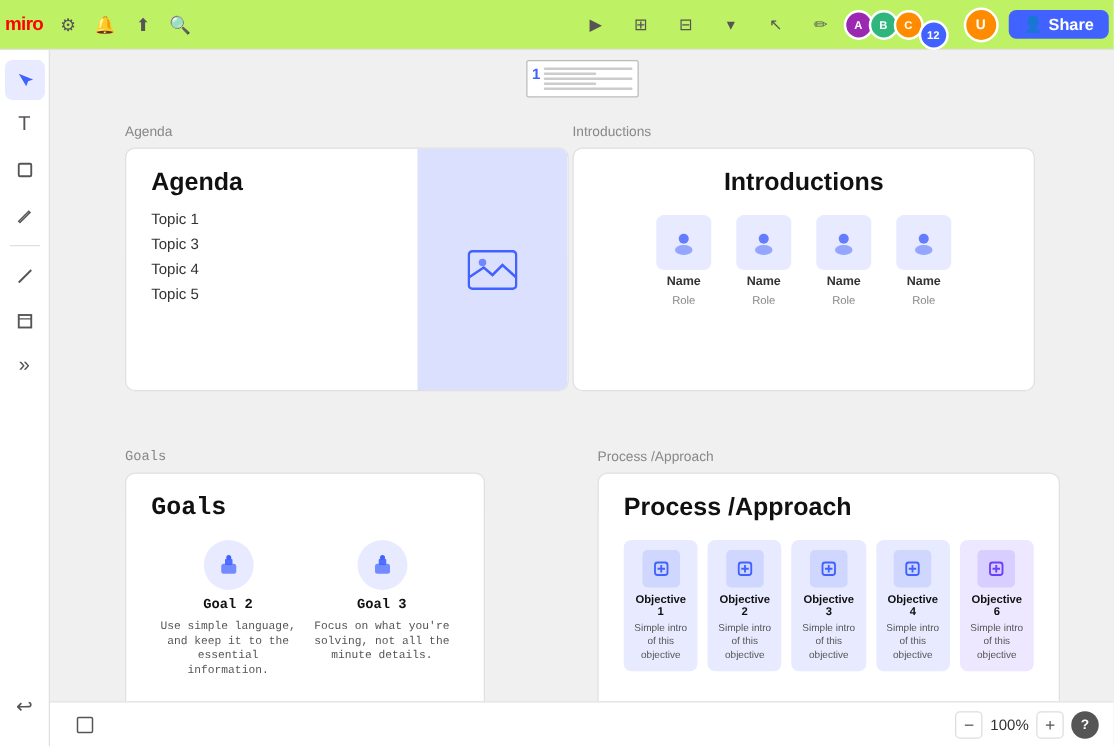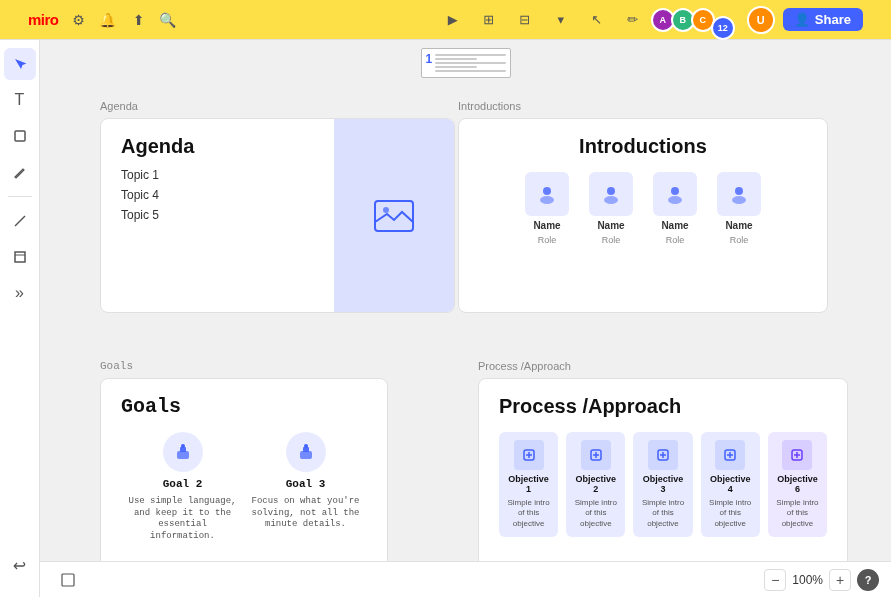--- a/index.html
+++ b/index.html
@@ -10,24 +10,24 @@
       height: 597px;
       overflow: hidden;
       position: relative;
     }
 
     
     .topbar {
       position: absolute;
       top: 0; left: 0; right: 0;
       height: 40px;
-      background: #fde047;
-      display: flex;
-      align-items: center;
-      padding: 0 28px;
+      background: #bef264;
+      display: flex;
+      align-items: center;
+      padding: 0 4px;
       border-bottom: 1px solid #e0e0e0;
       z-index: 10;
     }
     .topbar-left {
       display: flex;
       align-items: center;
       gap: 10px;
     }
     .miro-logo {
       font-weight: 700;
@@ -533,20 +533,21 @@
       </div>
     </div>
   </div>
 
   <div class="agenda-section">
     <div class="section-label">Agenda</div>
     <div class="agenda-card" style="margin-top:6px;">
       <div class="agenda-left">
         <div class="agenda-title">Agenda</div>
         <div class="agenda-item">Topic 1</div>
+        <div class="agenda-item">Topic 3</div>
         <div class="agenda-item">Topic 4</div>
         <div class="agenda-item">Topic 5</div>
       </div>
       <div class="agenda-right">
         <div class="image-placeholder-icon">
           <svg width="40" height="32" viewBox="0 0 40 32" fill="none">
             <rect x="1" y="1" width="38" height="30" rx="3" stroke="#4262ff" stroke-width="2" fill="none"></rect>
             <circle cx="12" cy="10" r="3" fill="#4262ff" opacity="0.7"></circle>
             <path d="M1 22L13 14L20 20L28 12L39 22" stroke="#4262ff" stroke-width="2" fill="none"></path>
           </svg>

